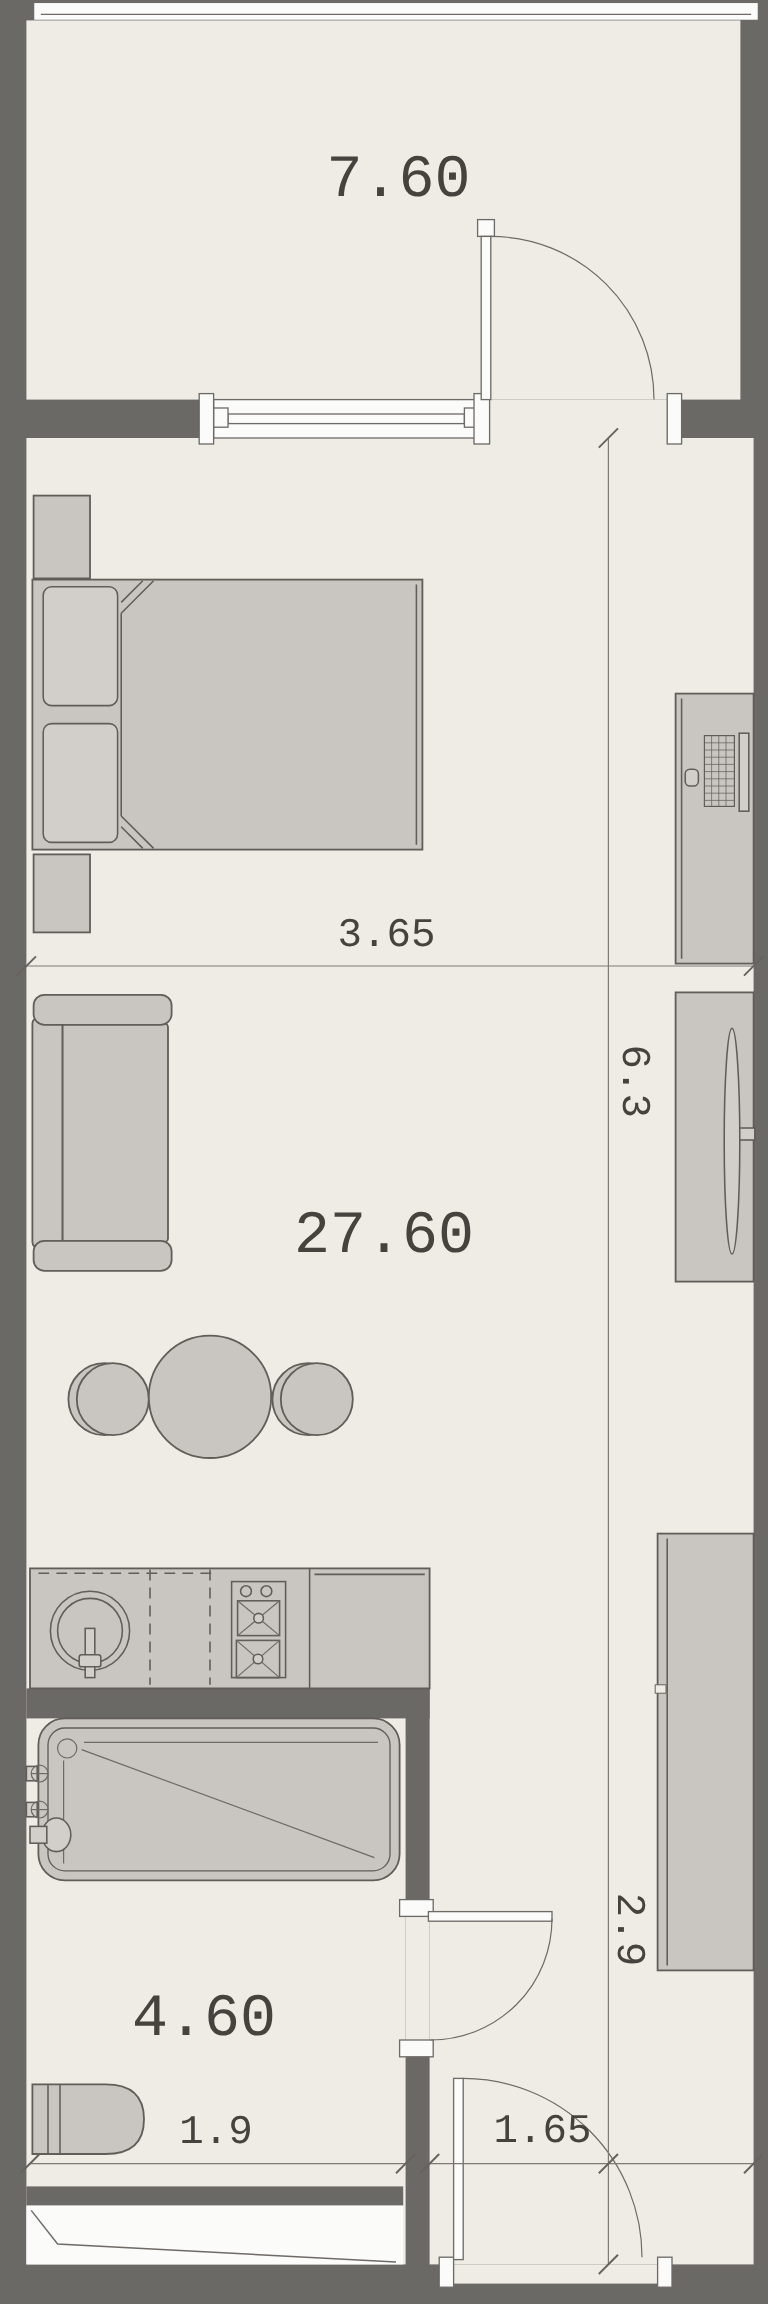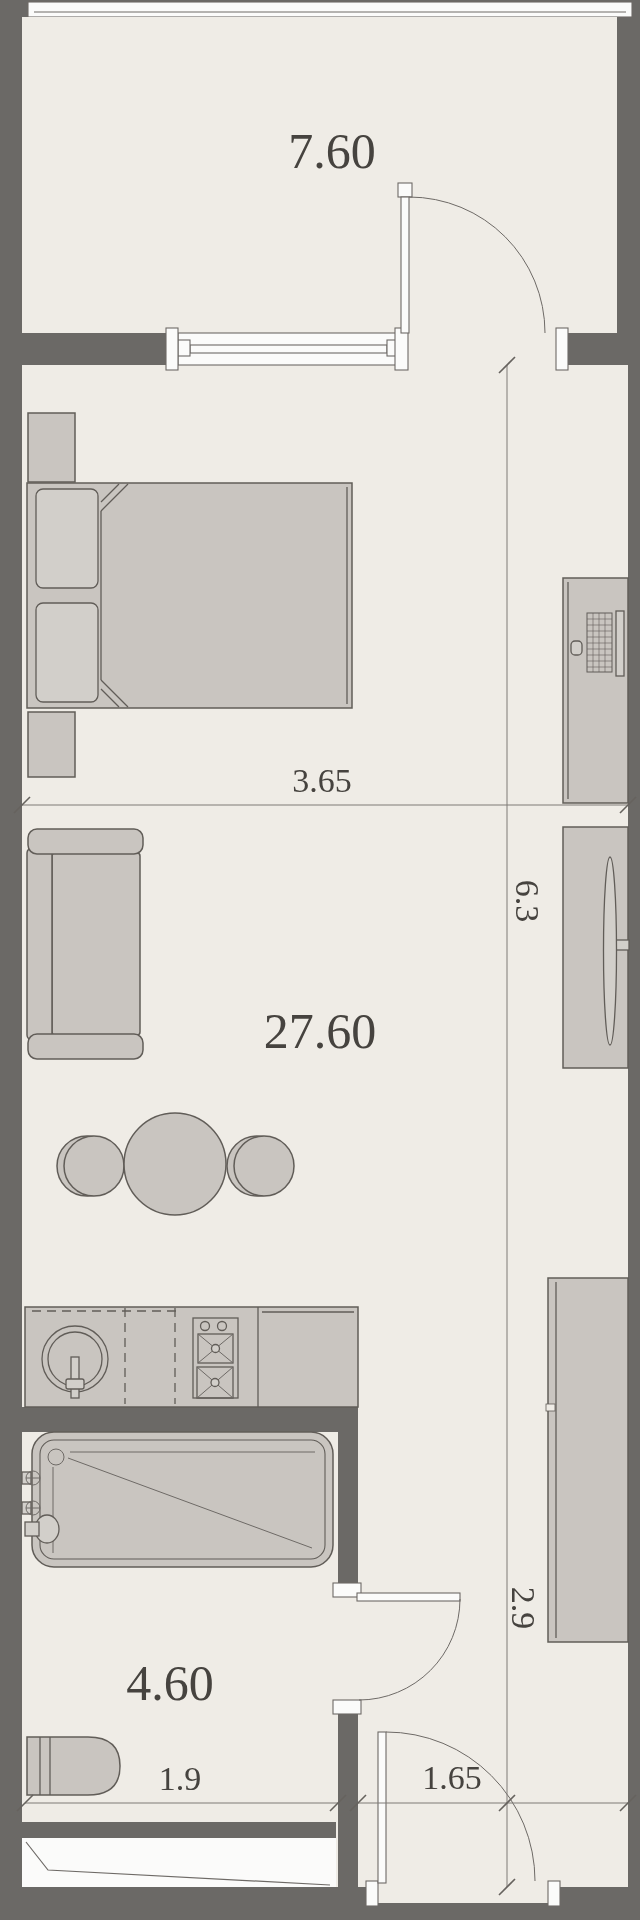--- a/index.html
+++ b/index.html
@@ -1,19 +1,19 @@
 <!DOCTYPE html>
 <html><head>
 <meta charset="utf-8">
 <style>
   html,body { margin:0; padding:0; background:#6b6966; }
   #plan-root {
     position:relative; width:640px; height:1920px; margin:0 auto;
     background:#6b6966; overflow:hidden;
-    font-family:Liberation Serif, serif;
+    font-family:Liberation Mono, monospace;
   }
   svg { display:block; }
   .floor   { fill:#efece6; stroke:none; }
   .wallfill{ fill:#6b6966; stroke:none; }
   .furn    { fill:#c9c5c0; stroke:#615d58; stroke-width:1.5; }
   .furnlt  { fill:#d2cfca; stroke:#615d58; stroke-width:1.3; }
   .whiteel { fill:#fbfbfa; stroke:#6e6a66; stroke-width:1.1; }
   .ln      { fill:none; stroke:#615d58; stroke-width:1.3; }
   .lnthin  { fill:none; stroke:#6e6a66; stroke-width:1; }
   .dim     { fill:none; stroke:#7e7a76; stroke-width:1; }

